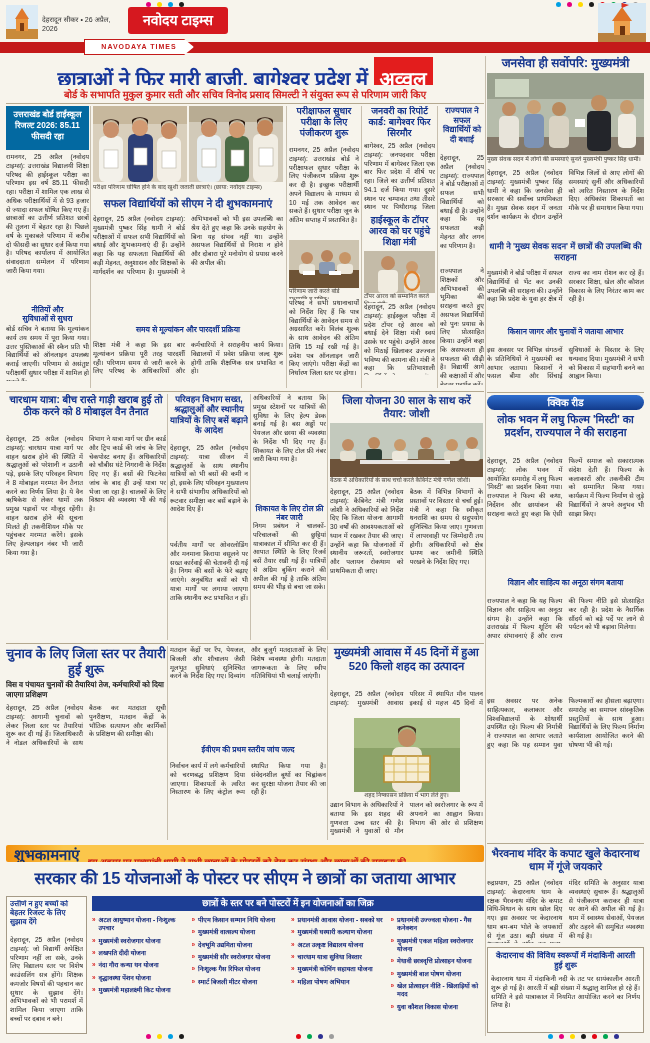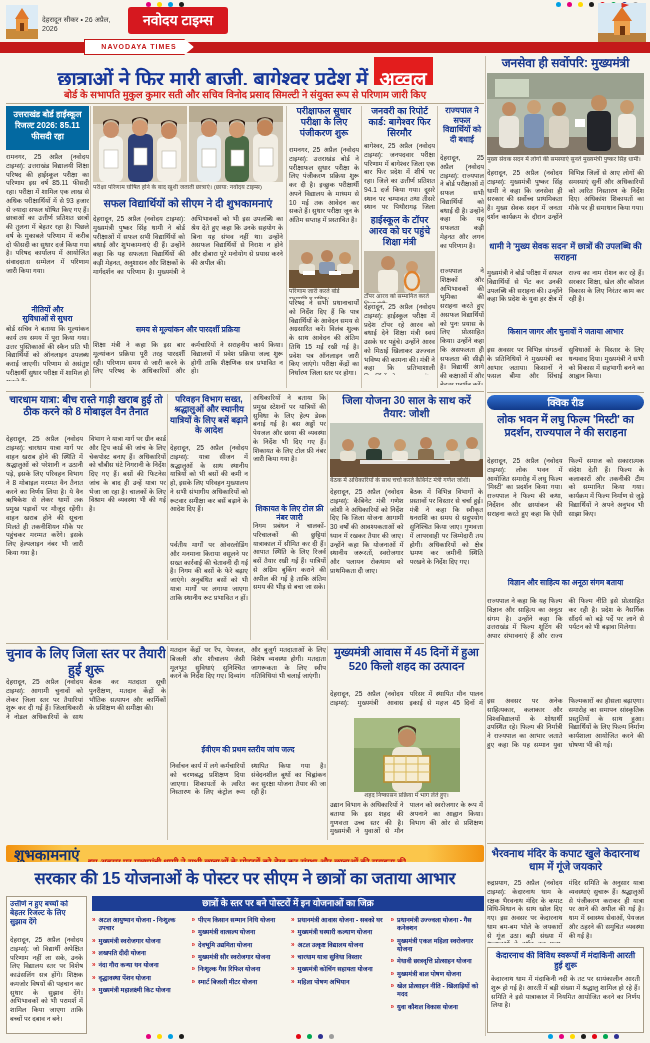--- a/index.html
+++ b/index.html
@@ -293,20 +293,21 @@
     <div class="bodytxt cols2" style="height:118px;margin-top:2px">देहरादून, 25 अप्रैल (नवोदय टाइम्स): लोक भवन में आयोजित समारोह में लघु फिल्म 'मिस्टी' का प्रदर्शन किया गया। राज्यपाल ने फिल्म की कथा, निर्देशन और छायांकन की सराहना करते हुए कहा कि ऐसी फिल्में समाज को सकारात्मक संदेश देती हैं। फिल्म के कलाकारों और तकनीकी टीम को सम्मानित किया गया। कार्यक्रम में फिल्म निर्माण से जुड़े विद्यार्थियों ने अपने अनुभव भी साझा किए।</div>
     <div class="subhead" style="height:16px;margin:3px 0">विज्ञान और साहित्य का अनूठा संगम बताया</div>
     <div class="bodytxt cols2" style="height:96px">राज्यपाल ने कहा कि यह फिल्म विज्ञान और साहित्य का अनूठा संगम है। उन्होंने कहा कि उत्तराखंड में फिल्म शूटिंग की अपार संभावनाएं हैं और राज्य की फिल्म नीति इसे प्रोत्साहित कर रही है। प्रदेश के नैसर्गिक सौंदर्य को बड़े पर्दे पर लाने से पर्यटन को भी बढ़ावा मिलेगा।</div>
     <div class="bodytxt cols2" style="height:140px;margin-top:4px">इस अवसर पर अनेक साहित्यकार, कलाकार और विश्वविद्यालयों के शोधार्थी उपस्थित रहे। फिल्म की निर्मात्री ने राज्यपाल का आभार जताते हुए कहा कि यह सम्मान युवा फिल्मकारों का हौसला बढ़ाएगा। समारोह का समापन सांस्कृतिक प्रस्तुतियों के साथ हुआ। विद्यार्थियों के लिए फिल्म निर्माण कार्यशाला आयोजित करने की घोषणा भी की गई।</div>
   </div>
 
   <div class="hrule" style="top:643px;left:6px;width:478px"></div>
 
   <div class="abs" style="top:646px;left:6px;width:160px;height:196px;overflow:hidden">
     <div class="art-head" style="font-size:13px;text-align:center;height:32px">चुनाव के लिए जिला स्तर पर तैयारी हुई शुरू</div>
+    <div class="lead-bold" style="height:22px;margin:2px 0">विस व पंचायत चुनावों की तैयारियां तेज, कर्मचारियों को दिया जाएगा प्रशिक्षण</div>
     <div class="bodytxt cols2" style="height:134px">देहरादून, 25 अप्रैल (नवोदय टाइम्स): आगामी चुनावों को लेकर जि़ला स्तर पर तैयारियां शुरू कर दी गई हैं। जिलाधिकारी ने नोडल अधिकारियों के साथ बैठक कर मतदाता सूची पुनरीक्षण, मतदान केंद्रों के भौतिक सत्यापन और कार्मिकों के प्रशिक्षण की समीक्षा की।</div>
   </div>
   <div class="vrule" style="top:646px;left:167px;height:194px"></div>
 
   <div class="abs" style="top:646px;left:170px;width:156px;height:196px;overflow:hidden">
     <div class="bodytxt cols2" style="height:96px">मतदान केंद्रों पर रैंप, पेयजल, बिजली और शौचालय जैसी मूलभूत सुविधाएं सुनिश्चित करने के निर्देश दिए गए। दिव्यांग और बुजुर्ग मतदाताओं के लिए विशेष व्यवस्था होगी। मतदाता जागरूकता के लिए स्वीप गतिविधियां भी चलाई जाएंगी।</div>
     <div class="subhead" style="height:14px;margin:3px 0">ईवीएम की प्रथम स्तरीय जांच जल्द</div>
     <div class="bodytxt cols2" style="height:76px">निर्वाचन कार्य में लगे कर्मचारियों को चरणबद्ध प्रशिक्षण दिया जाएगा। शिकायतों के त्वरित निस्तारण के लिए कंट्रोल रूम स्थापित किया गया है। संवेदनशील बूथों का चिह्नांकन कर सुरक्षा योजना तैयार की जा रही है।</div>
   </div>
   <div class="vrule" style="top:646px;left:327px;height:194px"></div>

